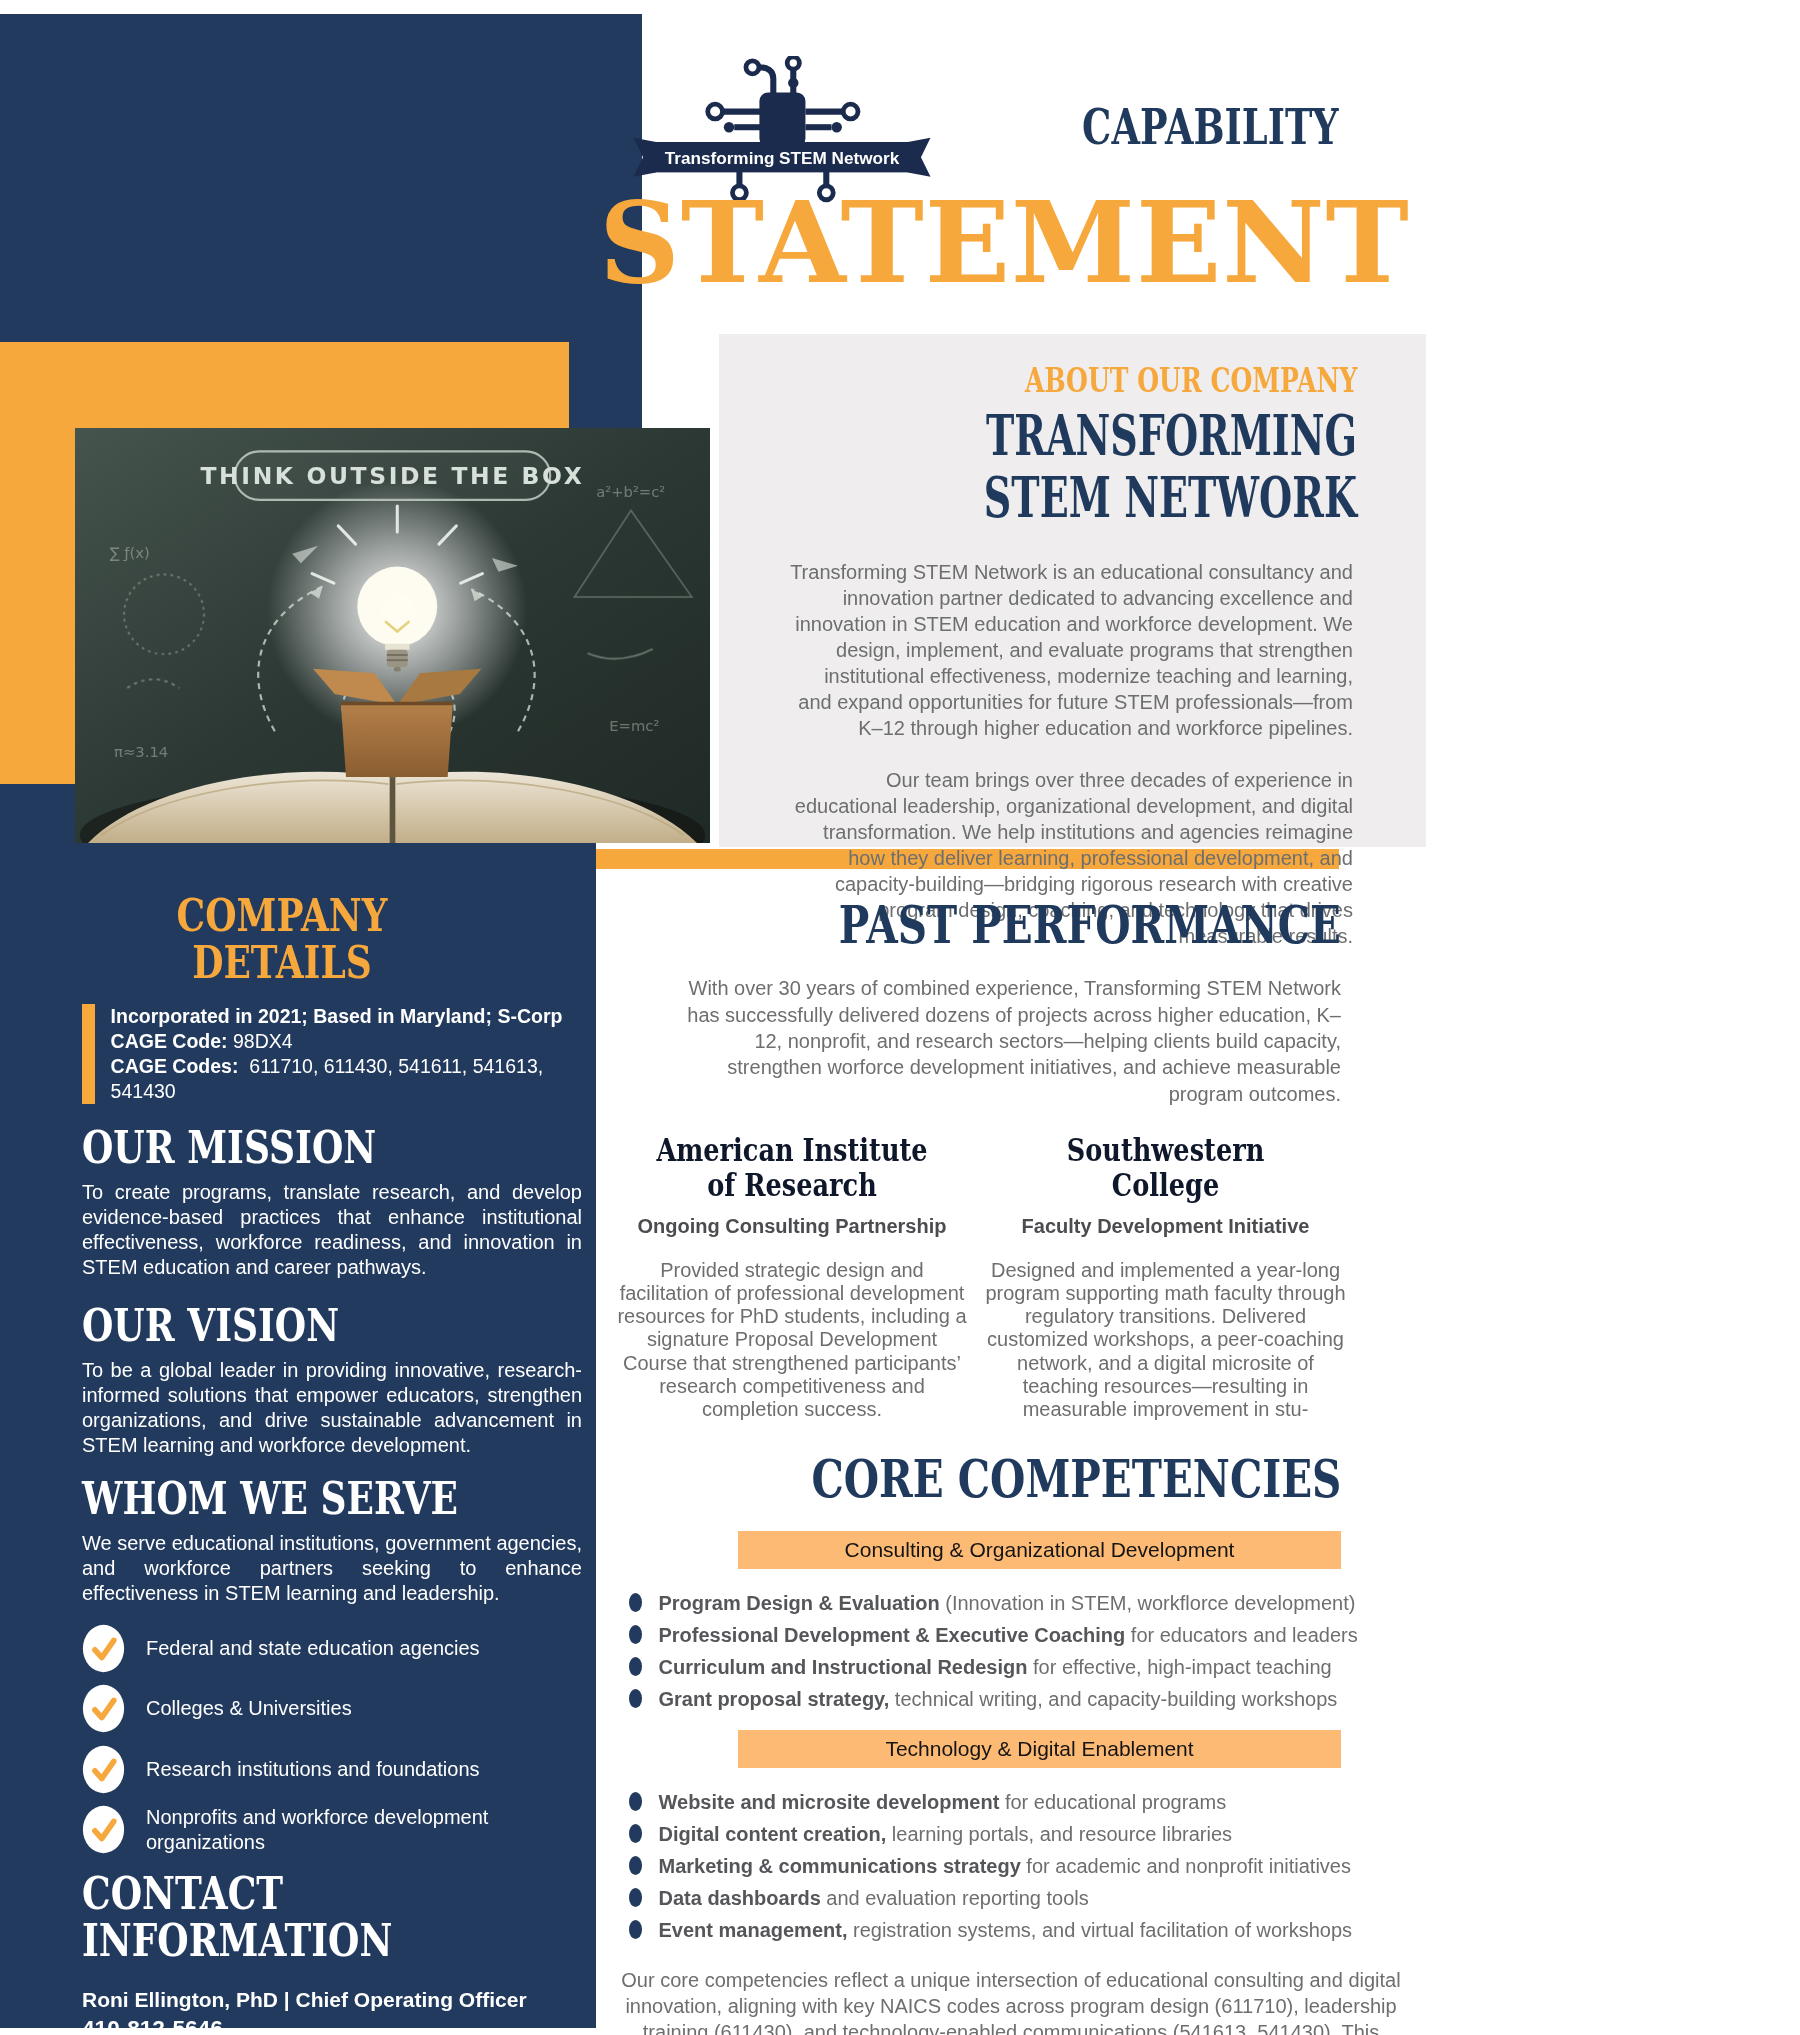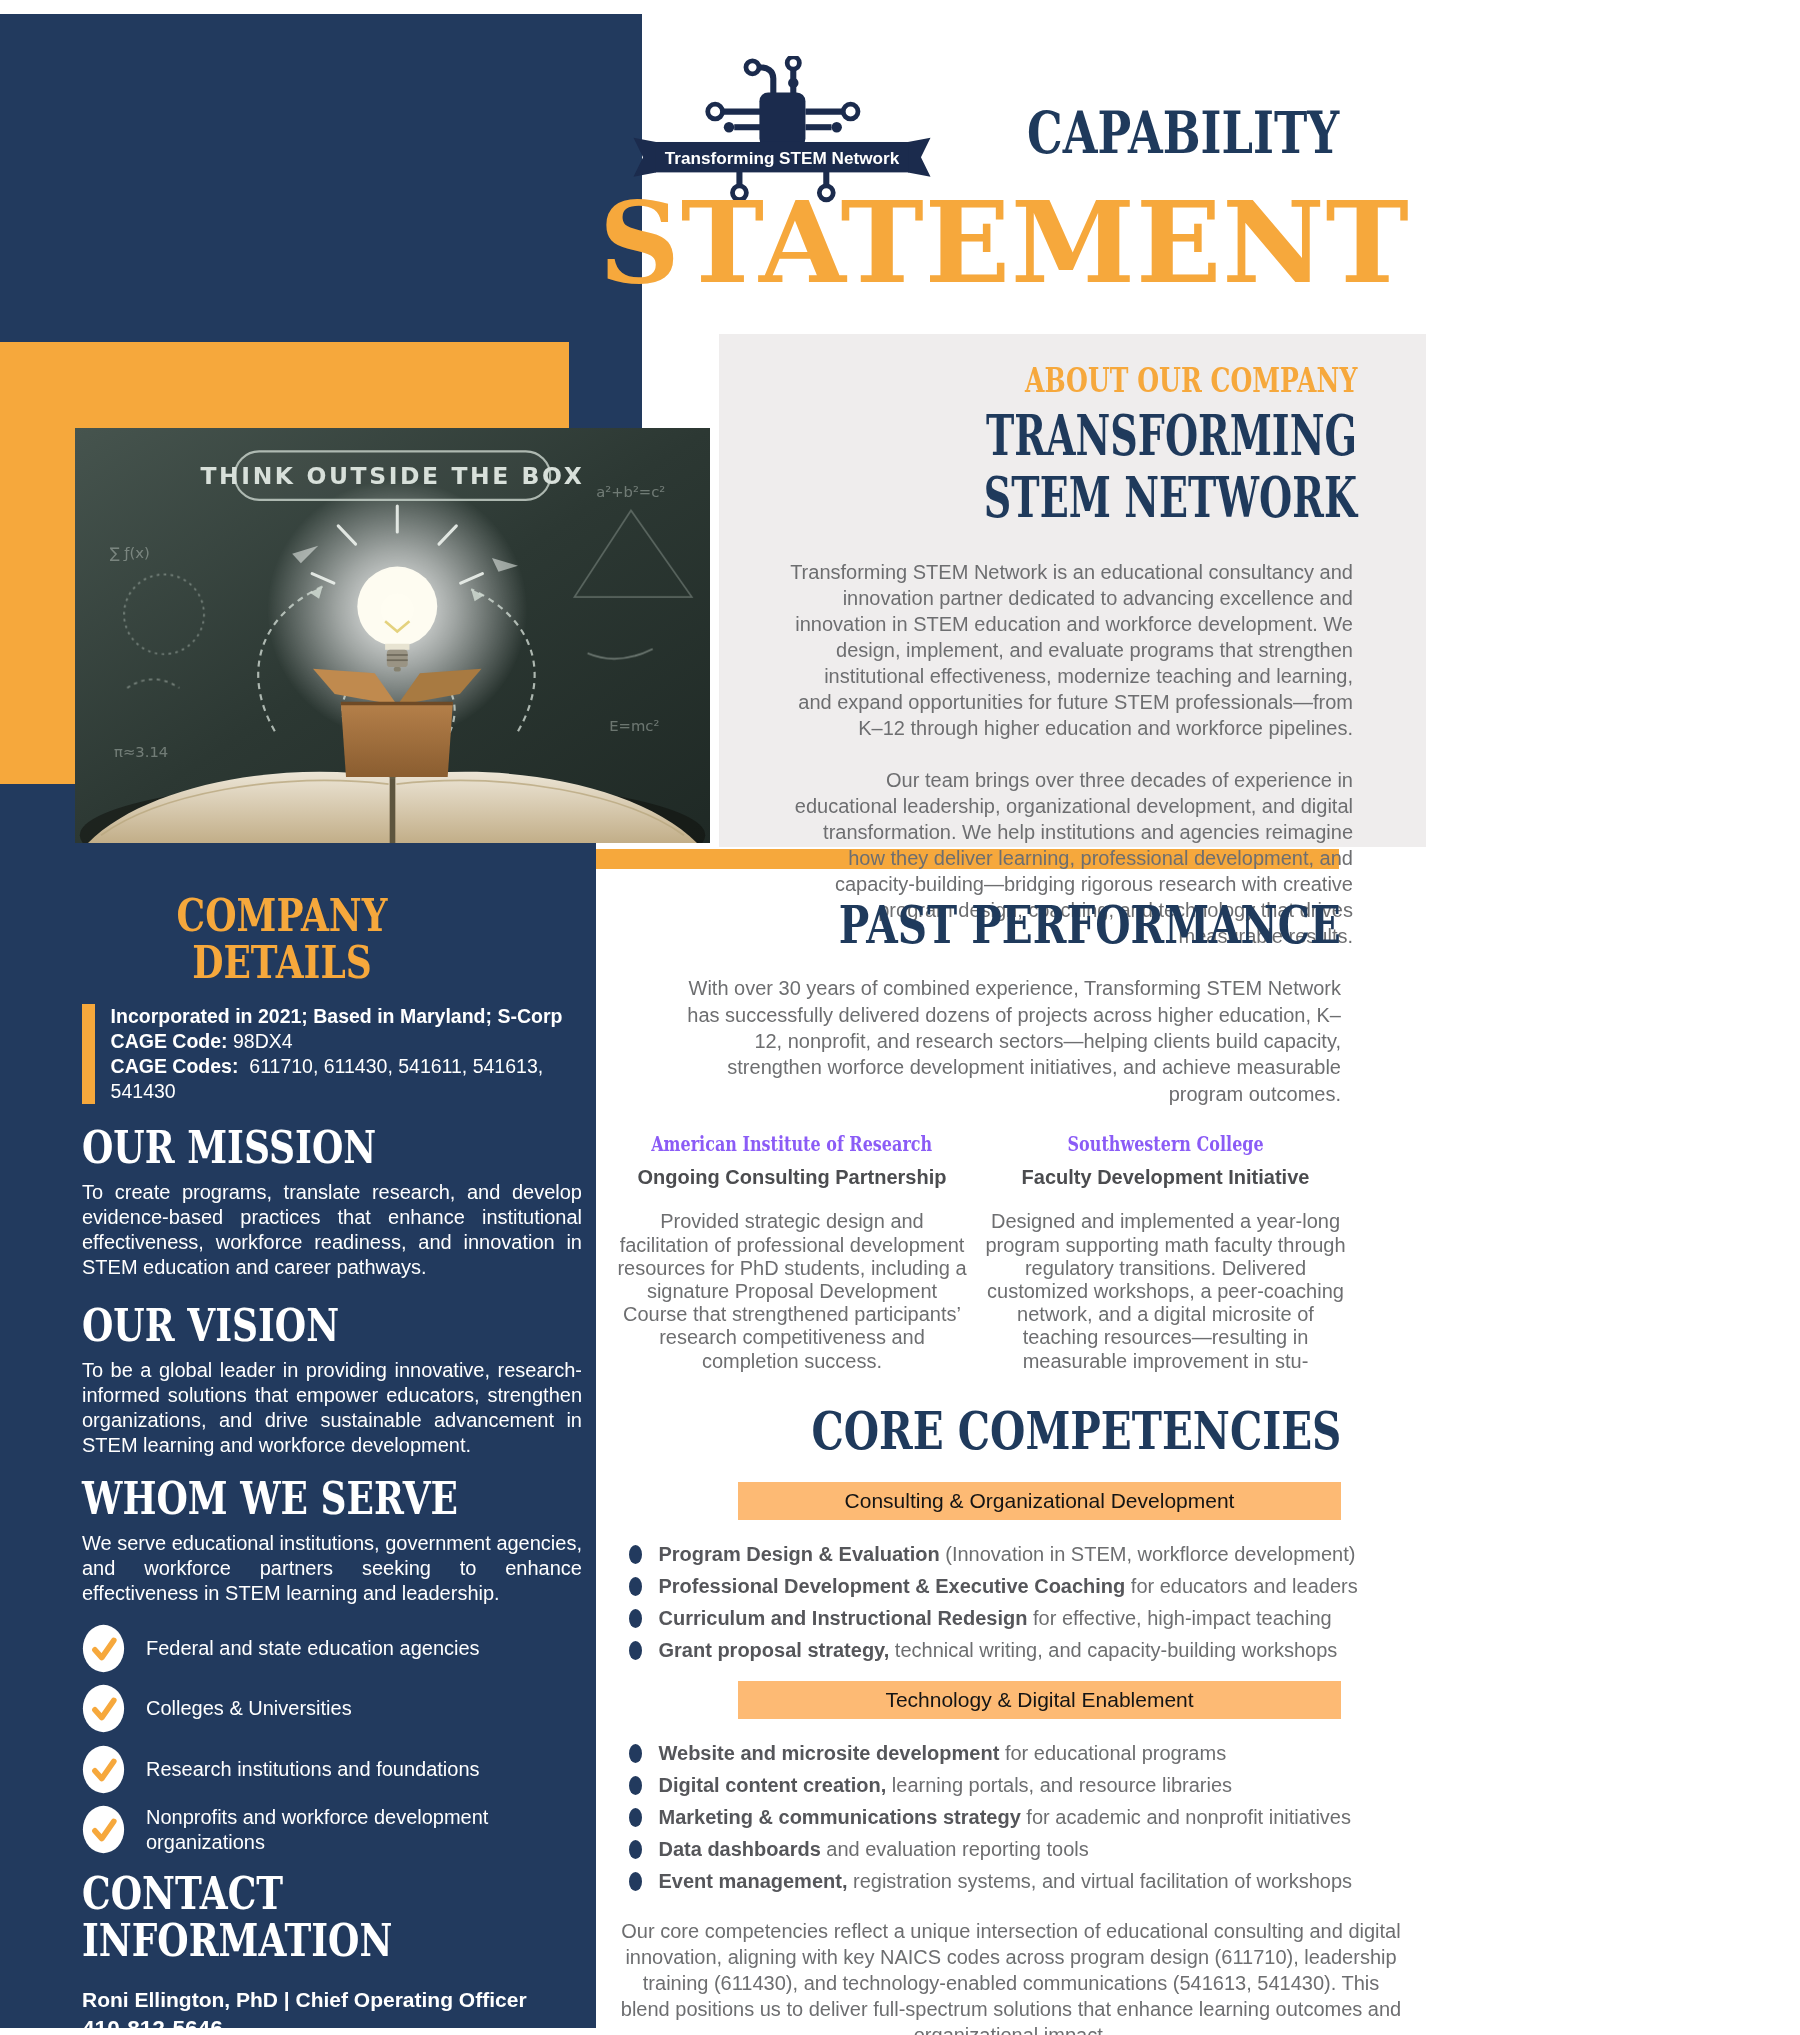--- a/index.html
+++ b/index.html
@@ -17,21 +17,21 @@
   
   .navy-top{position:absolute;left:0;top:14px;width:642px;height:415px;background:#223A5E;}
   .orange-block{position:absolute;left:0;top:342px;width:569px;height:442px;background:#F6A83C;}
   .sidebar-bg{position:absolute;left:0;top:784px;width:596px;height:1244px;background:#223A5E;}
   .about-box{position:absolute;left:719px;top:334px;width:707px;height:513px;background:#EFEDED;}
   .divider-bar{position:absolute;left:596px;top:849px;width:743px;height:20px;background:#F6A83C;}
 
   
   .logo{position:absolute;left:630px;top:56px;width:304px;height:156px;}
   .title-cap{position:absolute;left:825px;top:104px;width:514px;text-align:right;
-    color:#1F3A5C;font-size:56px;line-height:1;}
+    color:#1F3A5C;font-size:46px;line-height:1;}
   .title-cap .cond{transform:scaleX(0.8) scaleY(1.05);}
   .title-stmt{position:absolute;left:599px;top:187px;width:740px;text-align:center;
     color:#F6A83C;font-size:112px;line-height:1;letter-spacing:0.9px;}
 
   
   .hero{position:absolute;left:75px;top:428px;width:635px;height:415px;overflow:hidden;}
   .hero svg{display:block;width:100%;height:100%;}
 
   
   .about-inner{padding:29px 69px 0 65px;text-align:right;}
@@ -47,21 +47,21 @@
   .main-col{position:absolute;left:616px;top:885px;width:790px;}
   .h2{color:#1F3A5C;font-size:52px;line-height:1.05;text-align:right;padding-right:65px;margin:0;}
   .h2 .cond{transform:scaleX(0.78);}
   .h2.pp{margin-top:13px;}
   .h2.cc{margin-top:31px;}
   .intro{color:#6D6E70;font-size:20px;line-height:1.32;text-align:right;
     margin:22.6px 65px 0 52px;}
   .clients{display:flex;margin-top:26px;}
   .client{width:352px;text-align:center;}
   .client+.client{width:369px;margin-left:13px;}
-  .client-name{color:#8b5cf6;font-size:20px;line-height:1.1;}
+  .client-name{color:#0f172a;font-size:32px;line-height:1.1;}
   .client-name .cond{transform:scaleX(0.8);}
   .client-project{color:#4B4C4F;font-size:20px;font-weight:bold;margin-top:11.3px;}
   .client-desc{color:#6D6E70;font-size:20px;line-height:1.16;margin:21px 0 0 0;}
   .cat-bar{margin:24px 0 0 122px;width:603px;height:38px;background:#fdba74;
     display:flex;align-items:center;justify-content:center;}
   .cat-bar.b2{margin-top:18px;}
   .cat-bar span{color:#141414;font-size:21px;}
   .bullets{margin-top:21px;}
   .bullet-row{display:flex;align-items:flex-start;margin-bottom:6px;}
   .dot{flex:0 0 auto;width:13px;height:19px;background:#223A5E;border-radius:50%;

